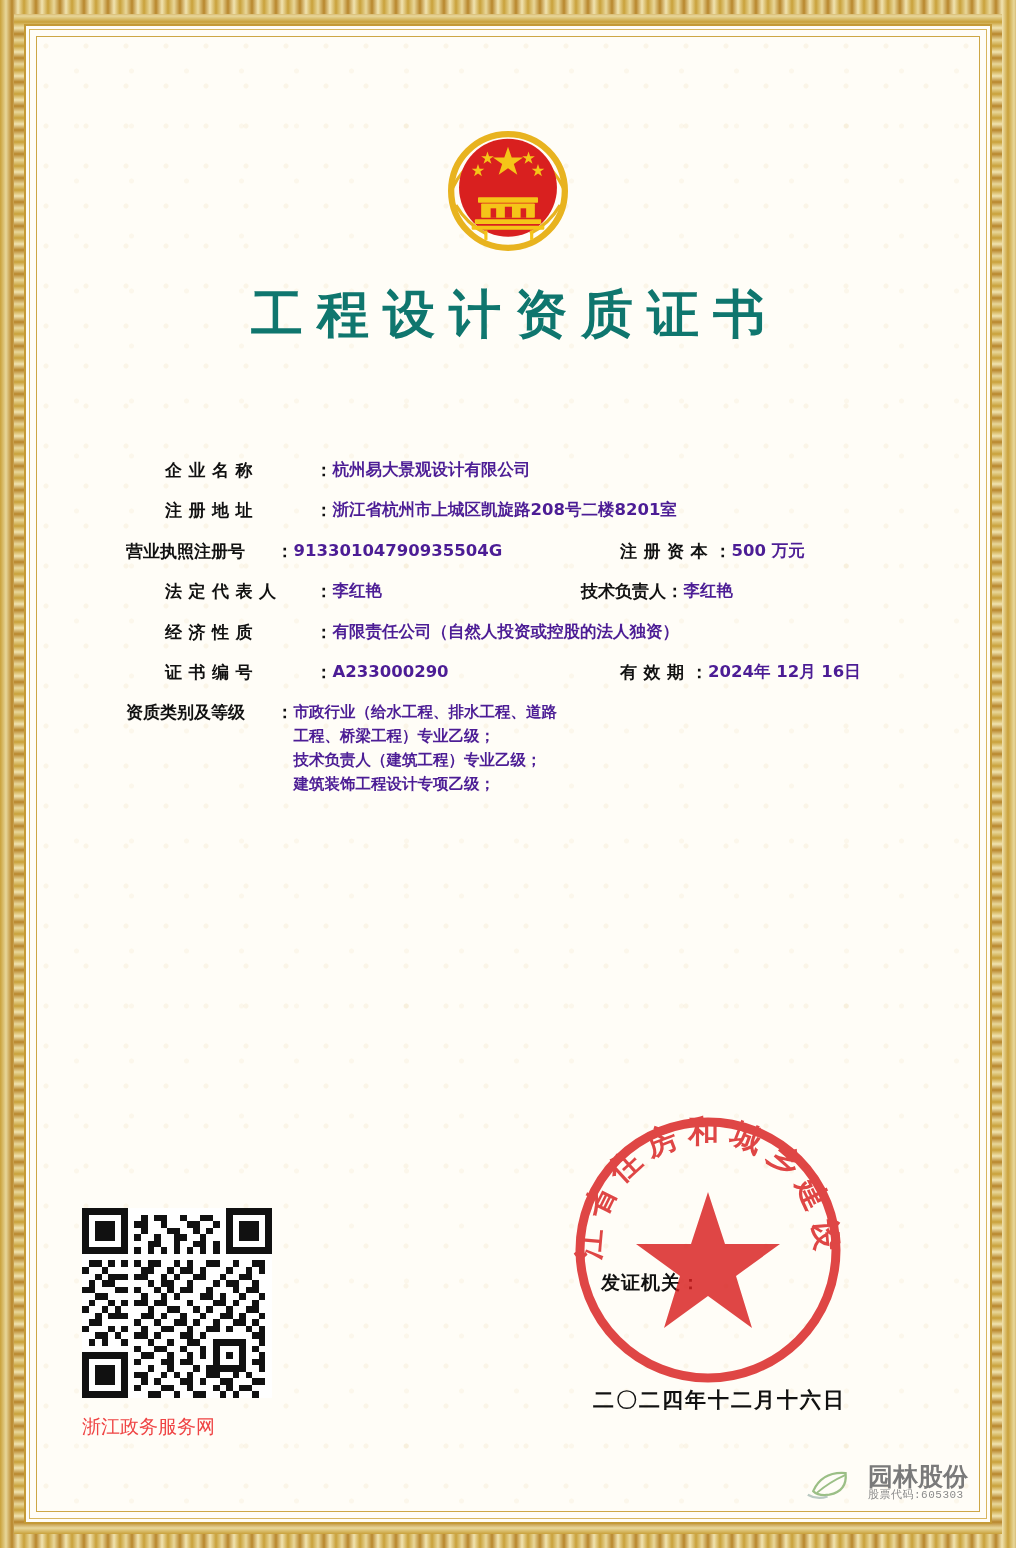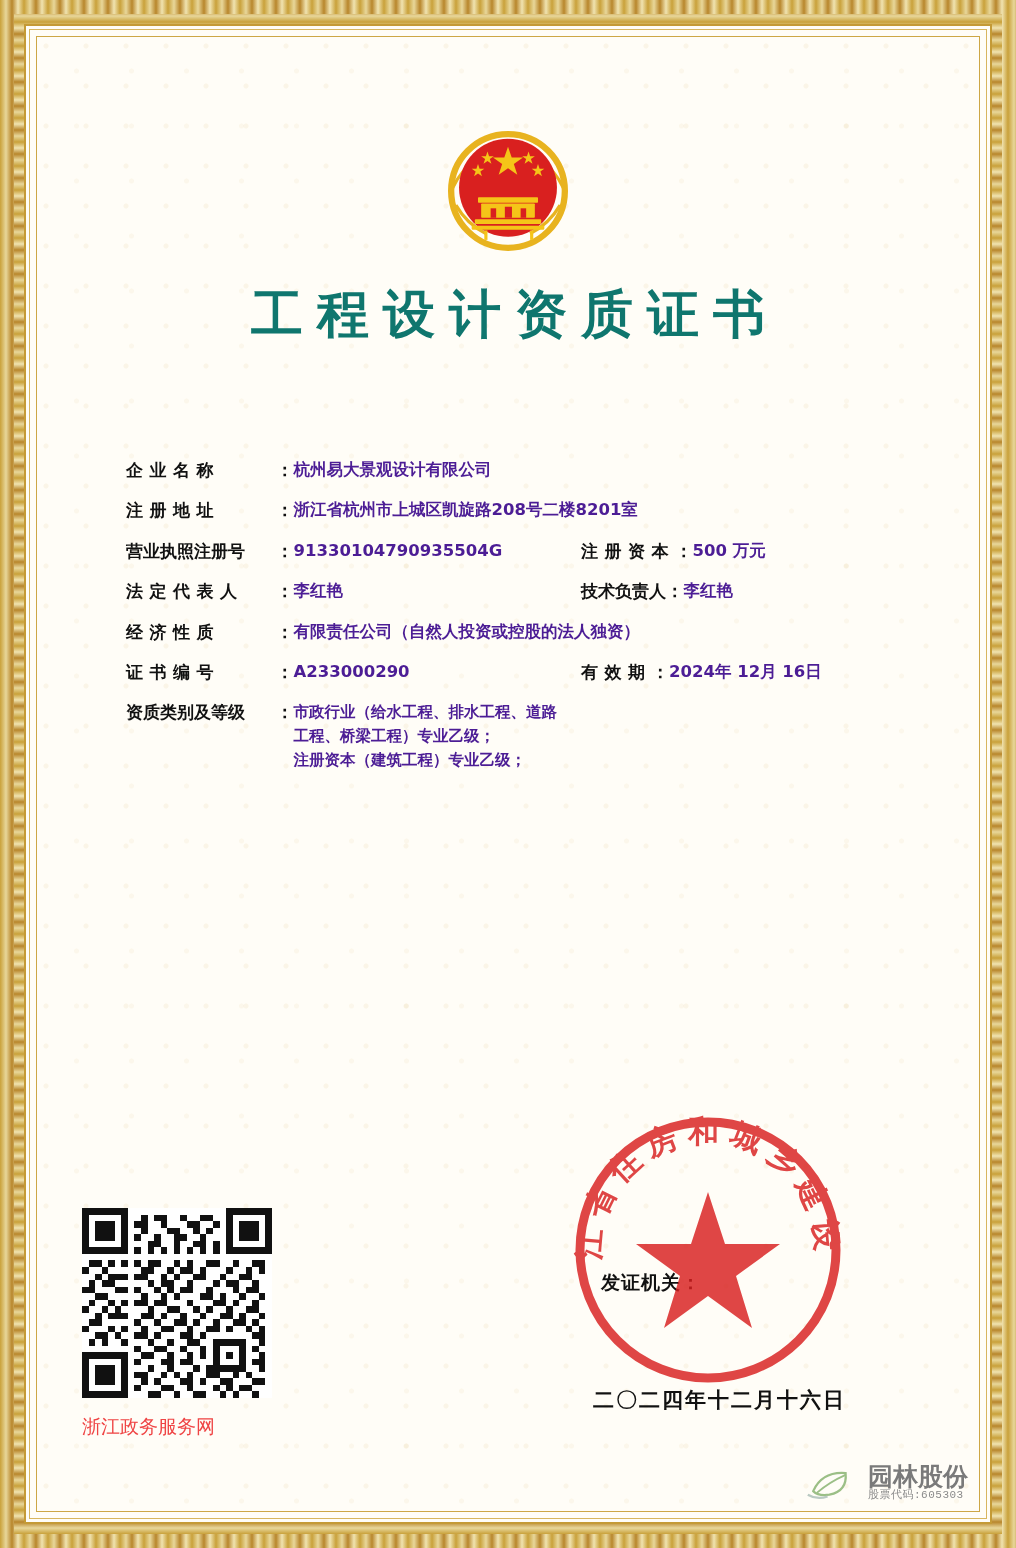--- a/index.html
+++ b/index.html
@@ -90,21 +90,21 @@
     margin-bottom: 15px;
     line-height: 1.45;
   }
   .label {
     font-weight: bold;
     white-space: nowrap;
     font-family: "DejaVu Sans", "Liberation Sans", sans-serif;
     font-size: 17px;
     flex: 0 0 auto;
   }
-  .label.spaced { letter-spacing: 6.5px; }
+  .label.spaced { letter-spacing: 6.5px; margin-left: 39px; }
   .colon { font-weight: bold; margin: 0 0px 0 0; }
   .value {
     font-weight: bold;
     font-family: "DejaVu Sans", "Liberation Sans", sans-serif;
     font-size: 16.5px;
     color: #4c1d95;
   }
   .value.small { font-size: 15.5px; }
   .left-col { flex: 0 0 455px; display: flex; }
   .right-col { display: flex; flex: 1 1 auto; }
@@ -269,21 +269,22 @@
           <span class="value">2024年    12月  16日</span>
         </div>
       </div>
 
       <div class="row">
         <div class="qual-left">
           <span class="label label-w">资质类别及等级</span>
           <span class="colon">：</span>
           <span class="multiline">
             <span class="value small">市政行业（给水工程、排水工程、道路工程、桥梁工程）专业乙级；</span>
-            <span class="value small">注册资本（建筑工程）专业乙级；</span>
+            <span class="value small">技术负责人（建筑工程）专业乙级；</span>
+            <span class="value small">建筑装饰工程设计专项乙级；</span>
           </span>
         </div>
       </div>
 
     </div>
 
     <div class="qr">
       <svg width="190" height="190" viewBox="0 0 29 29" shape-rendering="crispEdges">
         <rect width="29" height="29" fill="#ffffff"></rect>
         <g fill="#111111">

